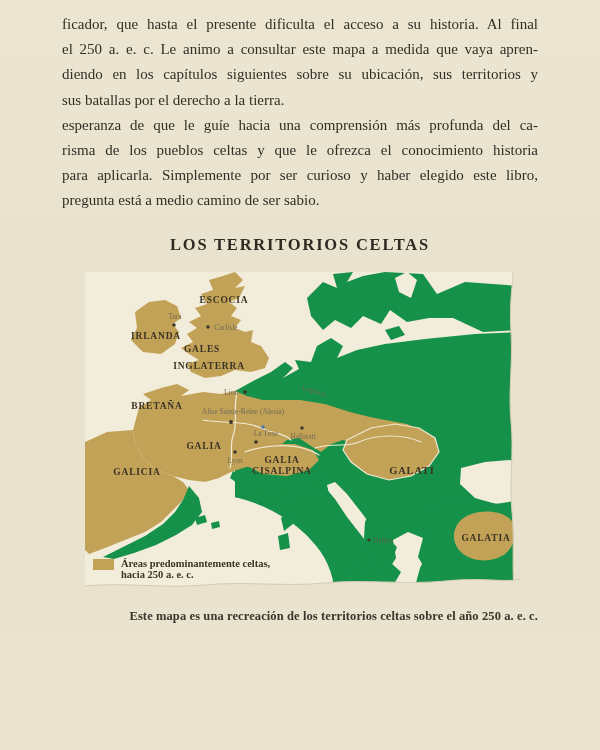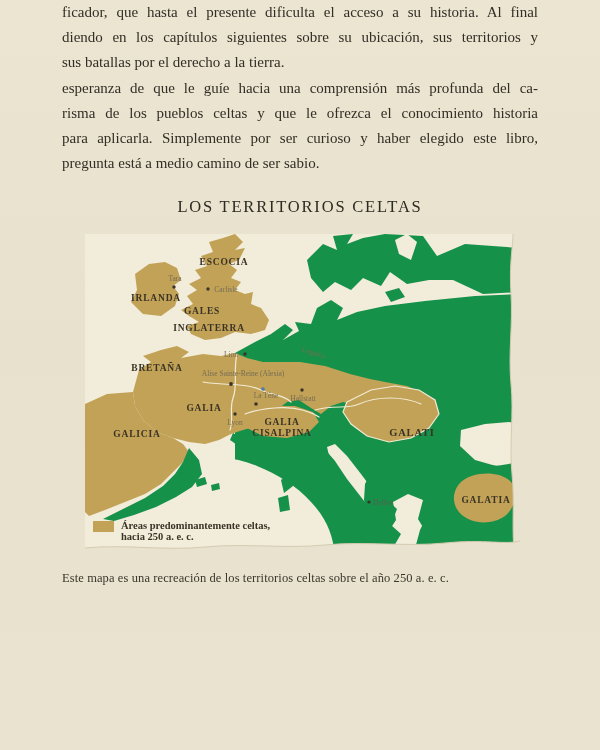--- a/index.html
+++ b/index.html
@@ -3,58 +3,59 @@
 <meta charset="utf-8">
 <style>
   html,body{margin:0;padding:0;}
   body{
     width:600px;height:750px;overflow:hidden;
     background:#e9e2cf;
     font-family:"Liberation Serif", serif;
   }
   .page{
     width:600px;height:750px;box-sizing:border-box;
-    padding:0 62px 0 62px;
+    padding:12px 62px 0 62px;
     background:linear-gradient(180deg,#ece5d2 0%,#e8e1cd 45%,#eae3d0 100%);
   }
   .bodytext{color:#322e26;font-size:15px;line-height:25.2px;}
   .tline{text-align:justify;text-align-last:justify;}
   .tlast{text-align:justify;text-align-last:left;}
   .indent{text-indent:22px;}
   .heading{
     margin:21px 0 0 0;text-align:center;
-    font-size:16.5px;font-weight:normal;letter-spacing:1.8px;color:#2d2a22;
+    font-size:16.5px;font-weight:bold;letter-spacing:1.8px;color:#2d2a22;
   }
   .map-figure{margin:17px 0 0 23px;width:435px;height:322px;}
   .map-figure svg{display:block;}
   .sea{fill:#f2ecda;}
   .green{fill:#15914a;}
   .tan{fill:#c2a256;}
   .cream{fill:#f2ecda;}
   .boundary{fill:none;stroke:#f1ead5;stroke-width:1.2;stroke-linecap:round;}
   .region-label{font-family:"Liberation Serif",serif;font-weight:bold;fill:#3a3326;font-size:9.5px;letter-spacing:0.8px;text-anchor:middle;}
   .site-label{font-family:"Liberation Serif",serif;fill:#766c54;font-size:7.5px;text-anchor:middle;}
   .site-label-dark{font-family:"Liberation Serif",serif;fill:#55614b;font-size:7.5px;text-anchor:middle;}
   .dot{fill:#3a342a;}
   .dot-blue{fill:#4d79b0;}
   .legend-text{font-family:"Liberation Serif",serif;font-weight:bold;fill:#3a3326;font-size:10.5px;text-anchor:start;}
   .torn{fill:#e9e2cf;}
   .torn-edge{fill:none;stroke:#d5cbb0;stroke-width:1;}
   .caption{
-    margin:15px 0 0 0;text-align:left;white-space:nowrap;
-    font-size:12.5px;font-weight:normal;color:#3a362c;letter-spacing:0.1px;
+    margin:15px 0 0 0;text-align:right;white-space:nowrap;
+    font-size:12.5px;font-weight:bold;color:#3a362c;letter-spacing:0.1px;
   }
 </style>
 </head>
 <body>
 
 <div class="page">
 
   <div class="bodytext">
     <div class="tline">ficador, que hasta el presente dificulta el acceso a su historia. Al final</div>
+    <div class="tline">el 250 a. e. c. Le animo a consultar este mapa a medida que vaya apren-</div>
     <div class="tline">diendo en los capítulos siguientes sobre su ubicación, sus territorios y</div>
     <div class="tlast">sus batallas por el derecho a la tierra.</div>
   </div>
 
   <div class="bodytext">
     <div class="tline">esperanza de que le guíe hacia una comprensión más profunda del ca-</div>
     <div class="tline">risma de los pueblos celtas y que le ofrezca el conocimiento historia</div>
     <div class="tline">para aplicarla. Simplemente por ser curioso y haber elegido este libro,</div>
     <div class="tlast">pregunta está a medio camino de ser sabio.</div>
   </div>

